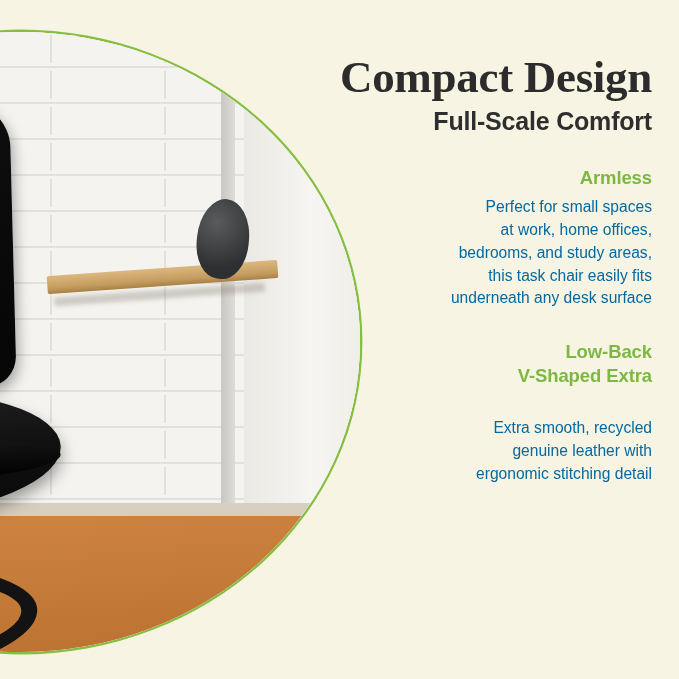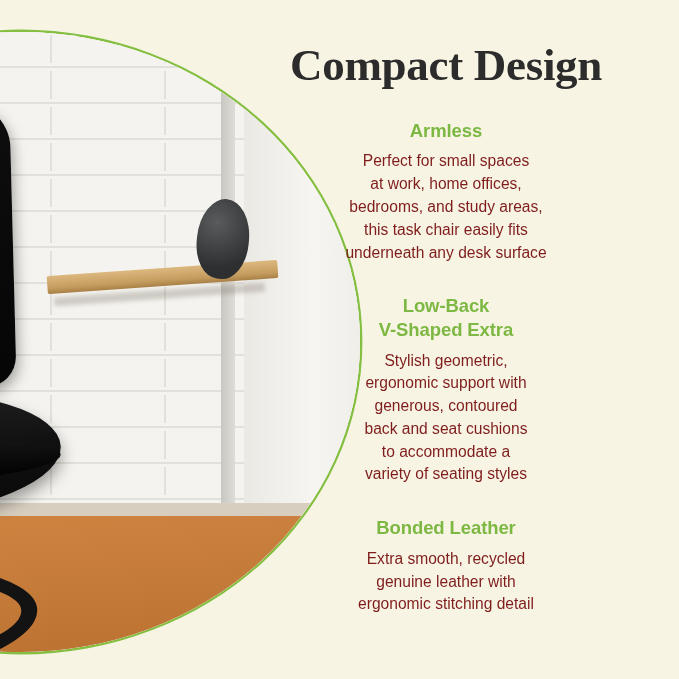--- a/index.html
+++ b/index.html
@@ -175,23 +175,23 @@
     height: 15%;
     border: 16px solid #131313;
     border-radius: 50%;
     transform: rotate(-5deg);
   }
 
   
   .content {
     position: absolute;
     right: 27px;
-    top: 0;
+    top: 12px;
     width: 412px;
-    text-align: center;
+    text-align: right;
   }
   .headline {
     margin: 0;
     padding-top: 42px;
     font-family: "Liberation Serif", "DejaVu Serif", serif;
     font-weight: 700;
     font-size: 45px;
     line-height: 1.04;
     letter-spacing: -0.3px;
     color: #2c2c2c;
@@ -201,36 +201,36 @@
     font-family: "Liberation Sans", sans-serif;
     font-weight: 700;
     font-size: 25px;
     line-height: 1.15;
     letter-spacing: -0.2px;
     color: #2e2e2e;
   }
 
   .feature { margin-top: 30px; }
   .feature-title {
-    margin: 8px;
+    margin: 0;
     font-family: "Liberation Sans", sans-serif;
     font-weight: 700;
     font-size: 18.5px;
     line-height: 1.28;
     letter-spacing: -0.1px;
     color: #7db843;
     white-space: pre-line;
   }
   .feature-body {
     margin: 7px 0 0 0;
     font-family: "Liberation Sans", sans-serif;
     font-weight: 400;
     font-size: 15.6px;
     line-height: 1.46;
-    color: #7f1d1d;
+    color: #0369a1;
     white-space: pre-line;
   }
 </style>
 </head>
 <body>
 
 <div class="poster">
 
   <div class="photo-wrap">
     <div class="photo">
@@ -271,42 +271,36 @@
       <div class="seat-rim"></div>
 
       <div class="base-ring"></div>
     </div>
   </div>
 
   <div class="content">
 
     <h1 class="headline">Compact Design</h1>
 
+    <h2 class="subhead">Full-Scale Comfort</h2>
 
     <div class="feature">
       <h3 class="feature-title">Armless</h3>
       <p class="feature-body">Perfect for small spaces
 at work, home offices,
 bedrooms, and study areas,
 this task chair easily fits
 underneath any desk surface</p>
     </div>
 
     <div class="feature">
       <h3 class="feature-title">Low-Back
 V-Shaped Extra</h3>
-      <p class="feature-body">Stylish geometric,
-ergonomic support with
-generous, contoured
-back and seat cushions
-to accommodate a
-variety of seating styles</p>
     </div>
 
     <div class="feature">
-      <h3 class="feature-title">Bonded Leather</h3>
       <p class="feature-body">Extra smooth, recycled
 genuine leather with
 ergonomic stitching detail</p>
     </div>
 
   </div>
 </div>
 
 </body></html>

